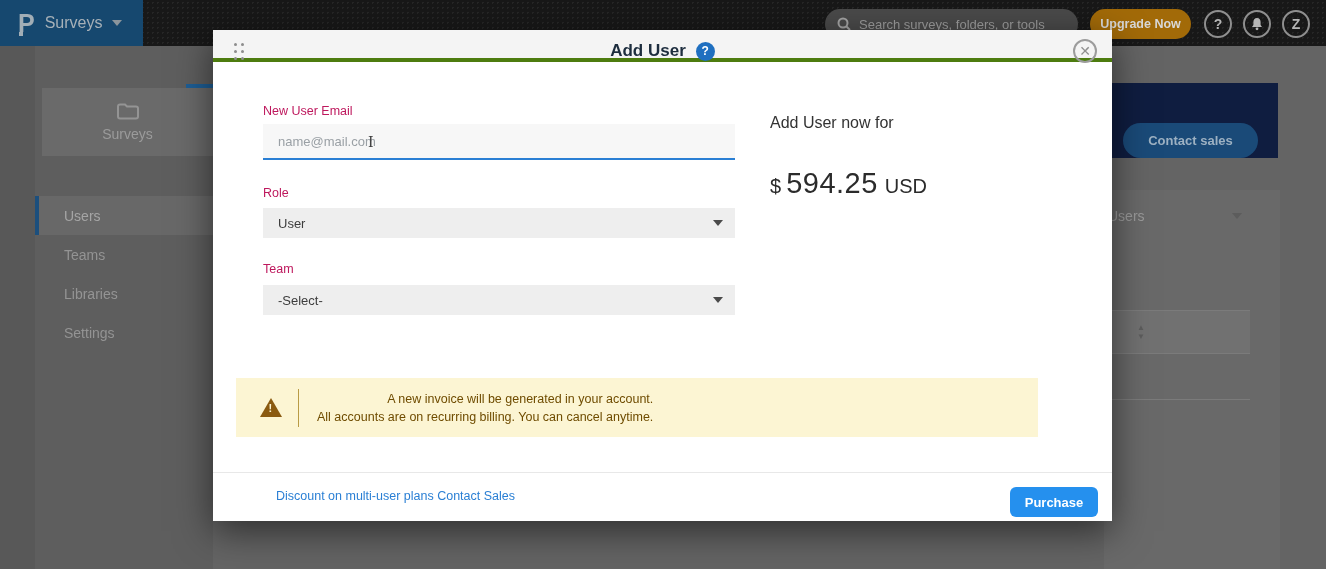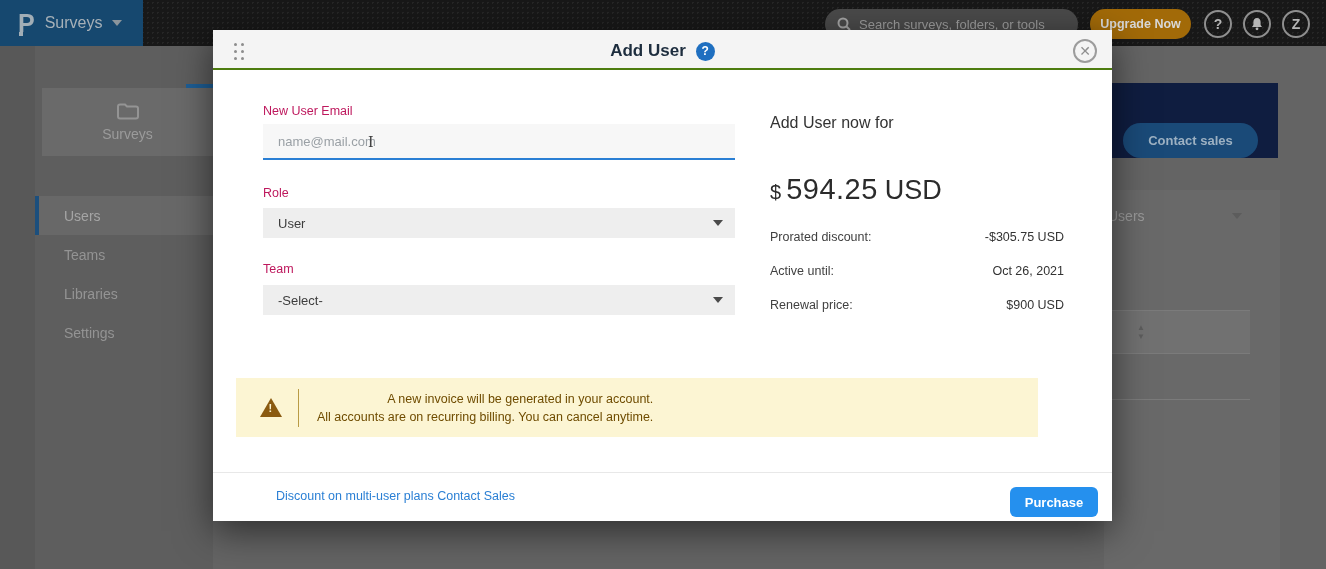--- a/index.html
+++ b/index.html
@@ -33,41 +33,41 @@
   #contact-sales-btn { left:1123px; top:103px; width:135px; height:35px; border-radius:18px; background:#1a4a78; color:#9db1c2; font-weight:bold; font-size:13px; display:flex; align-items:center; justify-content:center; border:none; cursor:pointer;margin-top:20px; }
   #right-panel { left:1104px; top:190px; width:176px; height:379px; background:#696969; }
   #panel-filter { position:absolute; left:4px; top:18px; color:#9a9a9a; font-size:14px; }
   #panel-caret { position:absolute; left:128px; top:23px; border-top-color:#5c5c5c; }
   #panel-band { position:absolute; left:0; top:120px; width:146px; height:44px; background:#717171; border-top:1px solid #7b7b7b; border-bottom:1px solid #7b7b7b; }
   #sort-icon { position:absolute; left:33px; top:12px; color:#5c5c5c; font-size:8px; line-height:9px; text-align:center; }
   #panel-line2 { position:absolute; left:0; top:209px; width:146px; height:1px; background:#7b7b7b; }
 
   
   #modal { left:213px; top:30px; width:899px; height:491px; background:#ffffff; box-shadow:0 10px 35px rgba(0,0,0,0.55); z-index:5; }
-  #modal-header { position:absolute; left:0; top:0; width:899px; height:40px; background:#f4f4f4; border-bottom:2px solid #4d7c0f; }
+  #modal-header { position:absolute; left:0; top:0; width:899px; height:32px; background:#f4f4f4; border-bottom:4px solid #4d7c0f; }
   #drag-handle { position:absolute; left:21px; top:13px; display:grid; grid-template-columns:3px 3px; grid-gap:4px; cursor:move; }
   #drag-handle span { width:3px; height:3px; border-radius:50%; background:#8d8d8d; }
   #modal-title-wrap { position:absolute; left:0; top:0; width:899px; height:42px; display:flex; align-items:center; justify-content:center; gap:10px; }
   #modal-title { font-weight:bold; font-size:17px; color:#1d2d3e; }
   #title-help { width:19px; height:19px; border-radius:50%; background:#1f6fc0; color:#ffffff; font-weight:bold; font-size:12px; display:flex; align-items:center; justify-content:center; cursor:pointer; }
   #modal-close { position:absolute; right:15px; top:9px; width:24px; height:24px; border-radius:50%; border:2px solid #9c9c9c; background:transparent; color:#8f8f8f; font-size:14px; line-height:20px; text-align:center; cursor:pointer; }
 
   .field-label { position:absolute; left:50px; font-size:12.5px; color:#be185d; font-weight:500; }
   #email-input { position:absolute; left:50px; top:94px; width:472px; height:36px; background:#f7f7f7; border:none; border-bottom:2px solid #2a7fd4; outline:none; padding:0 15px; font-size:13px; color:#3d3d3d; font-family:"Liberation Sans",sans-serif; }
   #email-input::placeholder { color:#9aa0a5; }
   #ibeam-cursor { position:absolute; left:155px; top:104px; color:#3c3c3c; font-family:"DejaVu Serif", serif; font-size:14px; pointer-events:none; }
   .select-box { position:absolute; left:50px; width:472px; height:30px; background:#eeeeee; display:flex; align-items:center; padding:0 15px; font-size:13px; color:#3d3d3d; cursor:pointer; }
   .select-box .caret { position:absolute; right:12px; border-top-color:#4a4a4a; border-left-width:5px; border-right-width:5px; border-top-width:6px; }
 
   #pricing { position:absolute; left:557px; top:84px; width:294px; }
   #pricing-heading { font-size:16px; color:#333333; }
   #amount-row { display:flex; align-items:baseline; margin-top:12px; color:#2b2b2b; }
   #currency-symbol { font-size:20px; margin-right:5px; }
   #amount { font-size:29px; font-weight:normal; letter-spacing:0.5px; }
-  #currency-code { font-size:27px; margin-left:7px;margin-top:31px; }
+  #currency-code { font-size:20px; margin-left:7px;margin-top:31px; }
   .price-row { display:flex; justify-content:space-between; font-size:12.5px; margin-top:20px; }
   .price-row .pr-label { color:#414141; font-weight:500; }
   .price-row .pr-value { color:#333333; }
   #price-rows { margin-top:24px; }
 
   #warning-box { position:absolute; left:23px; top:348px; width:802px; height:59px; background:#fcf5d3; display:flex; align-items:center; }
   #warning-icon { width:0; height:0; border-left:11px solid transparent; border-right:11px solid transparent; border-bottom:19px solid #8a5a10; position:relative; margin-left:24px; }
   #warning-icon::after { content:"!"; position:absolute; left:-2.5px; top:4px; color:#fcf5d3; font-size:11px; font-weight:bold; }
   #warning-divider { width:1px; height:38px; background:#b99b45; margin-left:16px; }
   #warning-text { margin-left:18px; font-size:12.5px; color:#6f4c00; line-height:18px;text-align:right; }
@@ -175,34 +175,20 @@
     <span class="caret"></span>
   </div>
 
   <div id="pricing">
     <div id="pricing-heading">Add User now for</div>
     <div id="amount-row">
       <span id="currency-symbol">$</span>
       <span id="amount">594.25</span>
       <span id="currency-code">USD</span>
     </div>
-    <div id="price-rows">
-      <div class="price-row">
-        <span class="pr-label">Prorated discount:</span>
-        <span class="pr-value">-$305.75 USD</span>
-      </div>
-      <div class="price-row">
-        <span class="pr-label">Active until:</span>
-        <span class="pr-value">Oct 26, 2021</span>
-      </div>
-      <div class="price-row">
-        <span class="pr-label">Renewal price:</span>
-        <span class="pr-value">$900 USD</span>
-      </div>
-    </div>
   </div>
 
   <div id="warning-box">
     <span id="warning-icon"></span>
     <span id="warning-divider"></span>
     <div id="warning-text">
       <div>A new invoice will be generated in your account.</div>
       <div>All accounts are on recurring billing. You can cancel anytime.</div>
     </div>
   </div>

